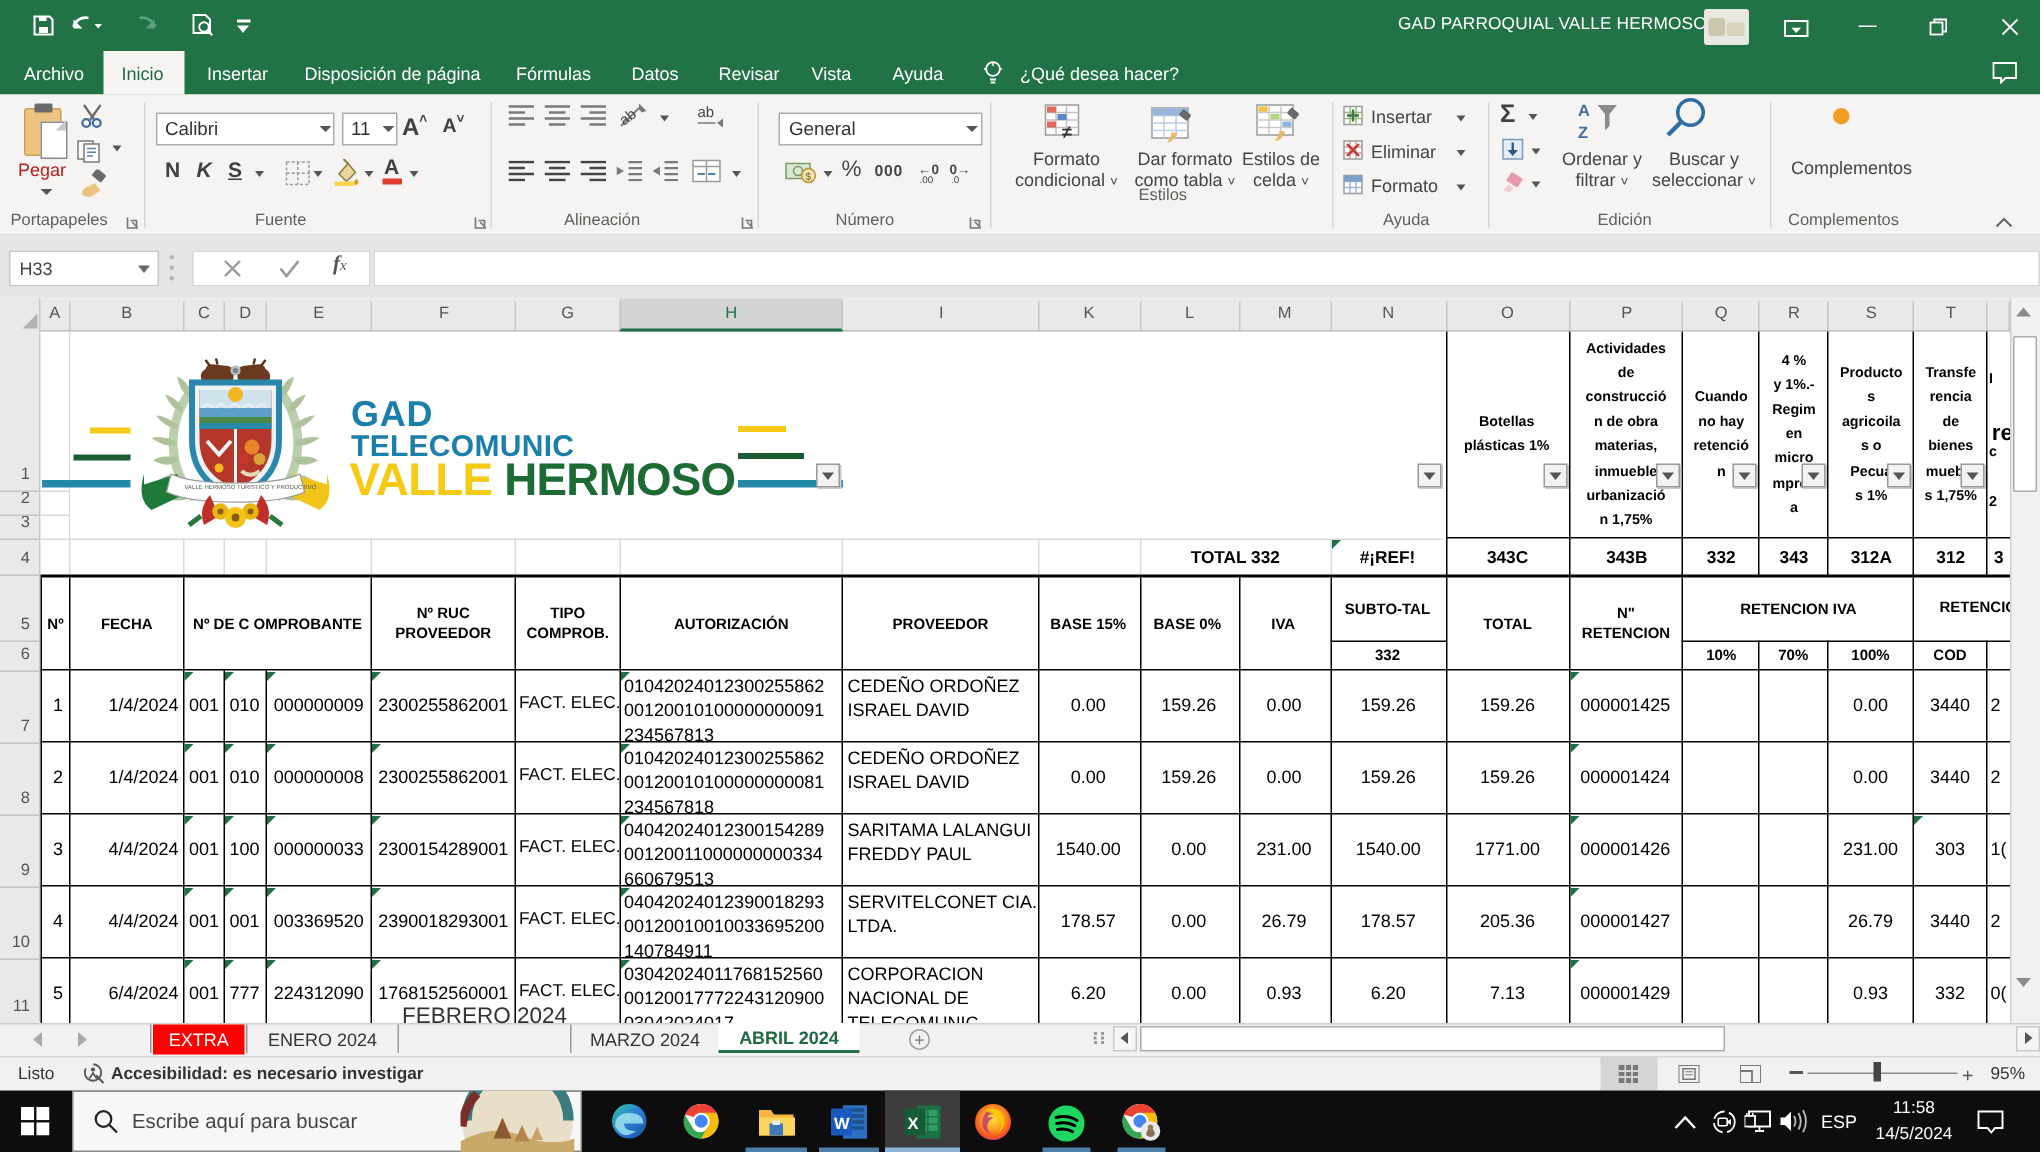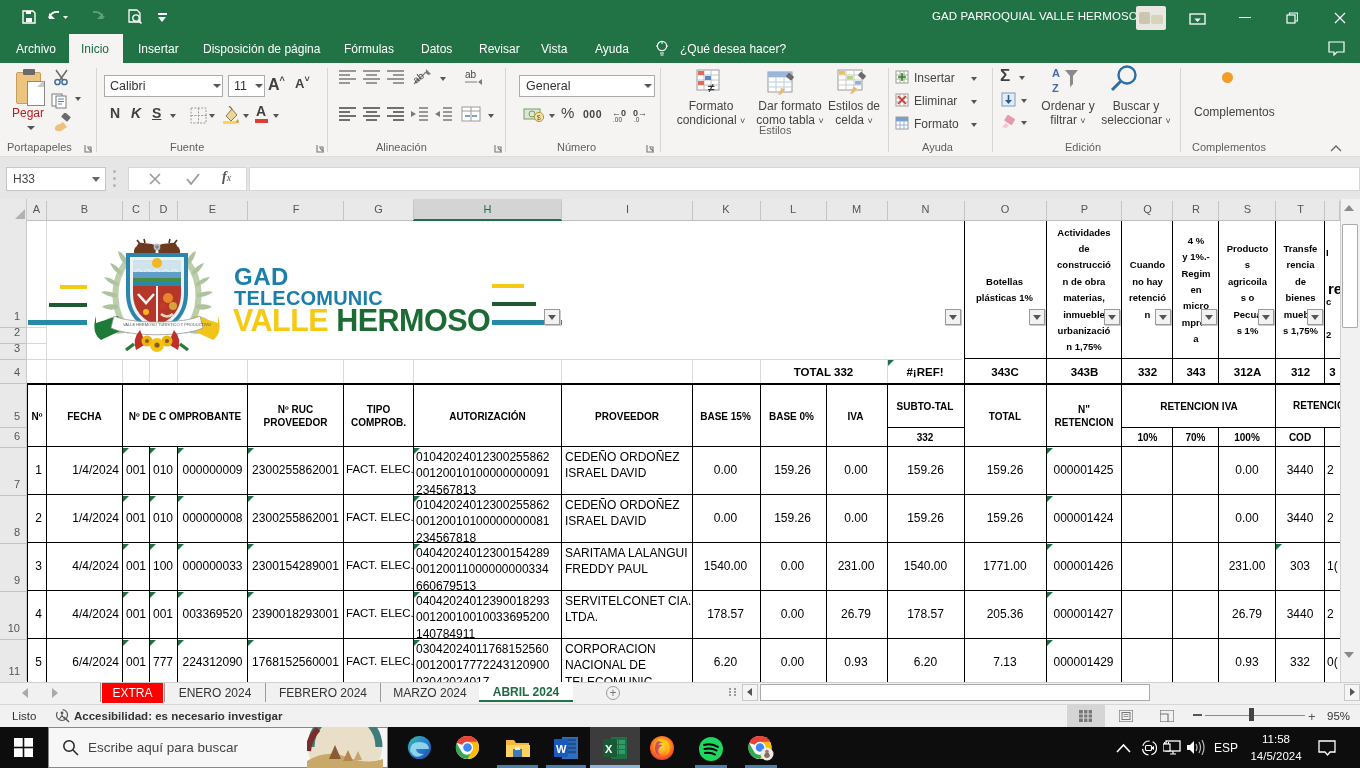--- a/index.html
+++ b/index.html
@@ -740,21 +740,21 @@
 <div class="a" style="left:1344px;top:652px;width:0;height:0;border-left:5px solid transparent;border-right:5px solid transparent;border-top:6px solid #8a8a8a"></div>
 
 <div class="a" style="left:0;top:682px;width:1360px;height:22px;background:#f1f1f1;border-top:1px solid #cfcfcf"></div>
 <div class="a" style="left:22px;top:688px;width:0;height:0;border-top:5px solid transparent;border-bottom:5px solid transparent;border-right:6px solid #a9a9a9"></div>
 <div class="a" style="left:52px;top:688px;width:0;height:0;border-top:5px solid transparent;border-bottom:5px solid transparent;border-left:6px solid #a9a9a9"></div>
 <div class="a" style="left:100px;top:683px;width:1px;height:19px;background:#9a9a9a"></div>
 <div class="a" style="left:102px;top:683px;width:61px;height:20px;background:#ff0000;color:#fff;font-size:12px;text-align:center;line-height:20px">EXTRA</div>
 <div class="a" style="left:164px;top:683px;width:1px;height:19px;background:#9a9a9a"></div>
 <div class="a" style="left:165px;top:683px;width:100px;color:#333;font-size:12px;text-align:center;line-height:20px">ENERO 2024</div>
 <div class="a" style="left:265px;top:683px;width:1px;height:19px;background:#9a9a9a"></div>
-<div class="a" style="left:266px;top:683px;width:114px;color:#333;font-size:12px;text-align:center;line-height:20px">FEBRERO 2024</div>
+<div class="a" style="left:266px;top:668px;width:114px;color:#333;font-size:15px;text-align:center;line-height:20px">FEBRERO 2024</div>
 <div class="a" style="left:380px;top:683px;width:1px;height:19px;background:#9a9a9a"></div>
 <div class="a" style="left:381px;top:683px;width:98px;color:#333;font-size:12px;text-align:center;line-height:20px">MARZO 2024</div>
 <div class="a" style="left:479px;top:682px;width:94px;height:20px;background:#fff;border-bottom:2px solid #217346;color:#1e6b43;font-size:12px;font-weight:bold;text-align:center;line-height:20px">ABRIL 2024</div>
 <div class="a" style="left:606px;top:686px;width:14px;height:14px;border:1px solid #9a9a9a;border-radius:50%;color:#777;font-size:12px;text-align:center;line-height:13px">+</div>
 <div class="a" style="left:729px;top:688px;width:2px;height:8px;border-left:2px dotted #9a9a9a"></div>
 <div class="a" style="left:734px;top:688px;width:2px;height:8px;border-left:2px dotted #9a9a9a"></div>
 <div class="a" style="left:742px;top:684px;width:16px;height:17px;background:#f5f5f5;border:1px solid #c9c9c9"></div>
 <div class="a" style="left:747px;top:688px;width:0;height:0;border-top:4.5px solid transparent;border-bottom:4.5px solid transparent;border-right:5px solid #555"></div>
 <div class="a" style="left:760px;top:684px;width:390px;height:17px;background:#fff;border:1px solid #ababab"></div>
 <div class="a" style="left:1344px;top:684px;width:16px;height:17px;background:#f5f5f5;border:1px solid #c9c9c9"></div>

